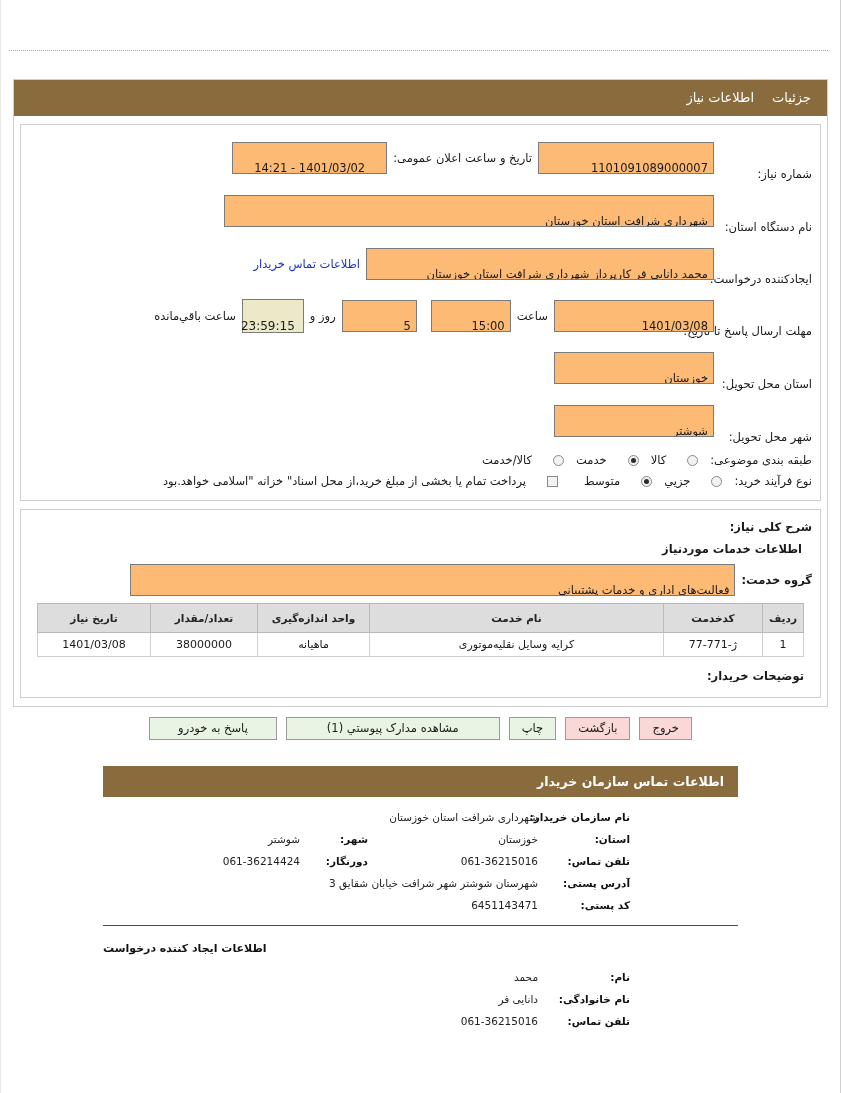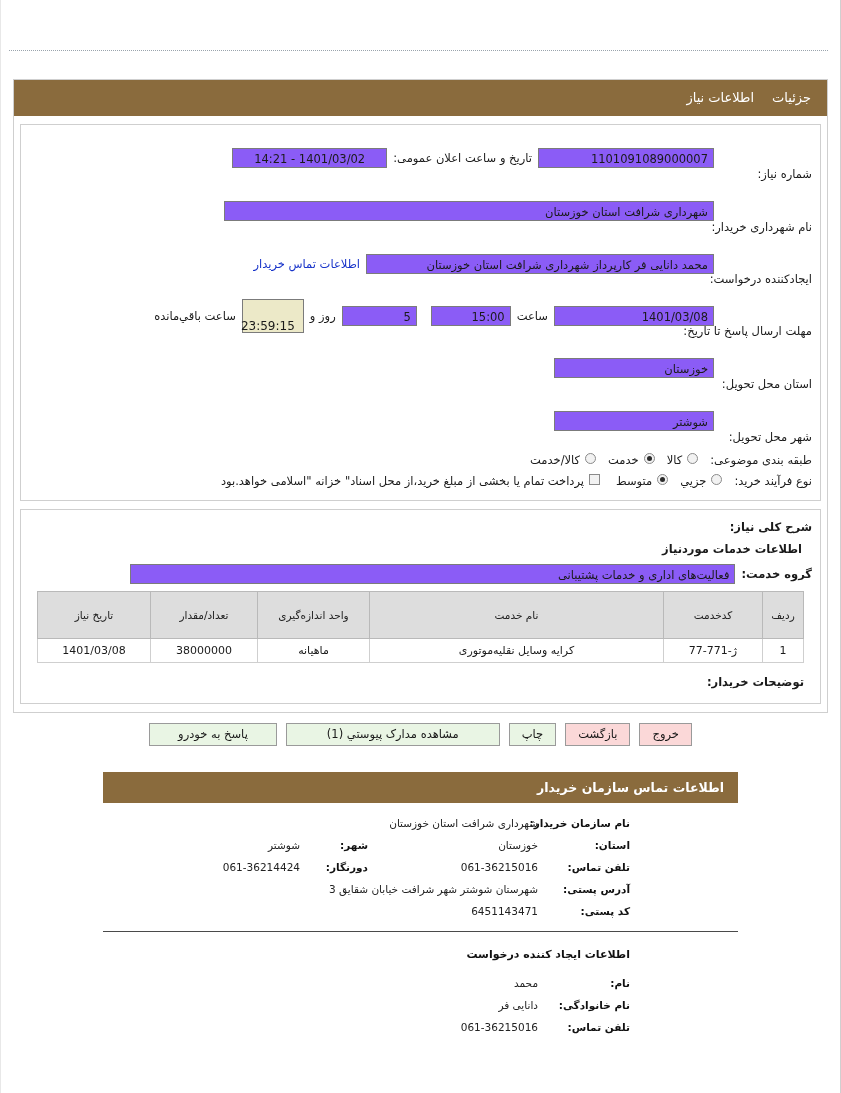--- a/index.html
+++ b/index.html
@@ -71,24 +71,24 @@
   .lbl{
     font-size:11.5px;
     color:#1a1a1a;
     text-align:right;
     white-space:nowrap;
     line-height:14px;
   }
   .lbl.w110{width:92px;margin-top:32px;}
   .fld{
     border:1px solid #7b7b7b;
-    background:#8b5cf6;
+    background:#fdba74;
     height:20px;
     line-height:20px;
-    padding:0 5px;
+    padding:15px 5px;
     font-size:11.5px;
     text-align:right;
     box-sizing:border-box;
     color:#1a1a1a;
     white-space:nowrap;
     overflow:hidden;
   }
   .timer{
     border:1px solid #7b7b7b;
     background:#ece9c8;
@@ -129,42 +129,43 @@
   .chk{
     display:inline-block;
     width:11px;height:11px;
     border:1px solid #8a8a8a;
     background:#f2f2f2;
     vertical-align:middle;
     box-sizing:border-box;
   }
   .opt{
     display:inline-flex;
-    gap:5px;
+    align-items:center;
+    gap:21px;
     font-size:11.5px;
     white-space:nowrap;
   }
 
   
   .boldlbl{font-weight:bold;font-size:11.5px;white-space:nowrap;}
   .subhead{font-weight:bold;font-size:11.5px;margin:8px 10px 8px 0;text-align:right;}
 
   
   table.grid{
     border-collapse:collapse;
     width:calc(100% - 16px);
     margin:6px 8px 8px 8px;
     font-size:11px;
     border:1px solid #b9b9b9;
   }
   table.grid th{
     background:#dddddd;
     border:1px solid #b9b9b9;
-    font-weight:normal;
-    padding:17px 3px;
+    font-weight:bold;
+    padding:8px 3px;
     text-align:center;
     color:#222;
     font-size:10.5px;
   }
   table.grid td{
     border:1px solid #cfcfcf;
     padding:5px 3px;
     text-align:center;
     background:#fff;
     color:#1a1a1a;
@@ -246,21 +247,21 @@
     white-space:nowrap;
   }
   .cval2{width:120px;text-align:right;color:#222;white-space:nowrap;}
   .hr-line{
     border-top:1px solid #4a4a4a;
     margin:14px 0 16px 0;
   }
   .sec-title{
     font-weight:bold;
     font-size:11px;
-    text-align:right;
+    text-align:left;
     margin:12px 0 16px 0;
     padding-right:0;
     color:#111;
   }
   .indent{padding-right:108px;}
 </style>
 </head>
 <body>
 
 <div class="page-frame">
@@ -278,21 +279,21 @@
     <div class="section">
 
       <div class="row">
         <div class="lbl w110">شماره نیاز:</div>
         <div class="fld" style="width:176px">1101091089000007</div>
         <div class="note-txt">تاریخ و ساعت اعلان عمومی:</div>
         <div class="fld" style="width:155px;text-align:center">1401/03/02 - 14:21</div>
       </div>
 
       <div class="row">
-        <div class="lbl w110">نام شهرداری خریدار:</div>
+        <div class="lbl w110">نام دستگاه استان:</div>
         <div class="fld" style="width:490px">شهرداری شرافت استان خوزستان</div>
       </div>
 
       <div class="row">
         <div class="lbl w110" style="line-height:13px">ایجادکننده درخواست:</div>
         <div class="fld" style="width:348px">محمد دانایی فر کارپرداز شهرداری شرافت استان خوزستان</div>
         <a class="link" href="#">اطلاعات تماس خریدار</a>
       </div>
 
       <div class="row">
@@ -335,21 +336,21 @@
       <div class="row" style="gap:12px;margin-bottom:2px">
         <div class="lbl" style="width:auto">نوع فرآیند خرید:</div>
         <span class="opt">
           <span class="radio"></span>
           <span>جزیي</span>
         </span>
         <span class="opt">
           <span class="radio on"></span>
           <span>متوسط</span>
         </span>
-        <span class="opt" style="margin-right:4px">
+        <span class="opt" style="margin-right:14px">
           <span class="chk"></span>
           <span>پرداخت تمام یا بخشی از مبلغ خرید،از محل اسناد" خزانه "اسلامی خواهد.بود</span>
         </span>
       </div>
 
     </div>
 
     <div class="section">
 
       <div class="row">

